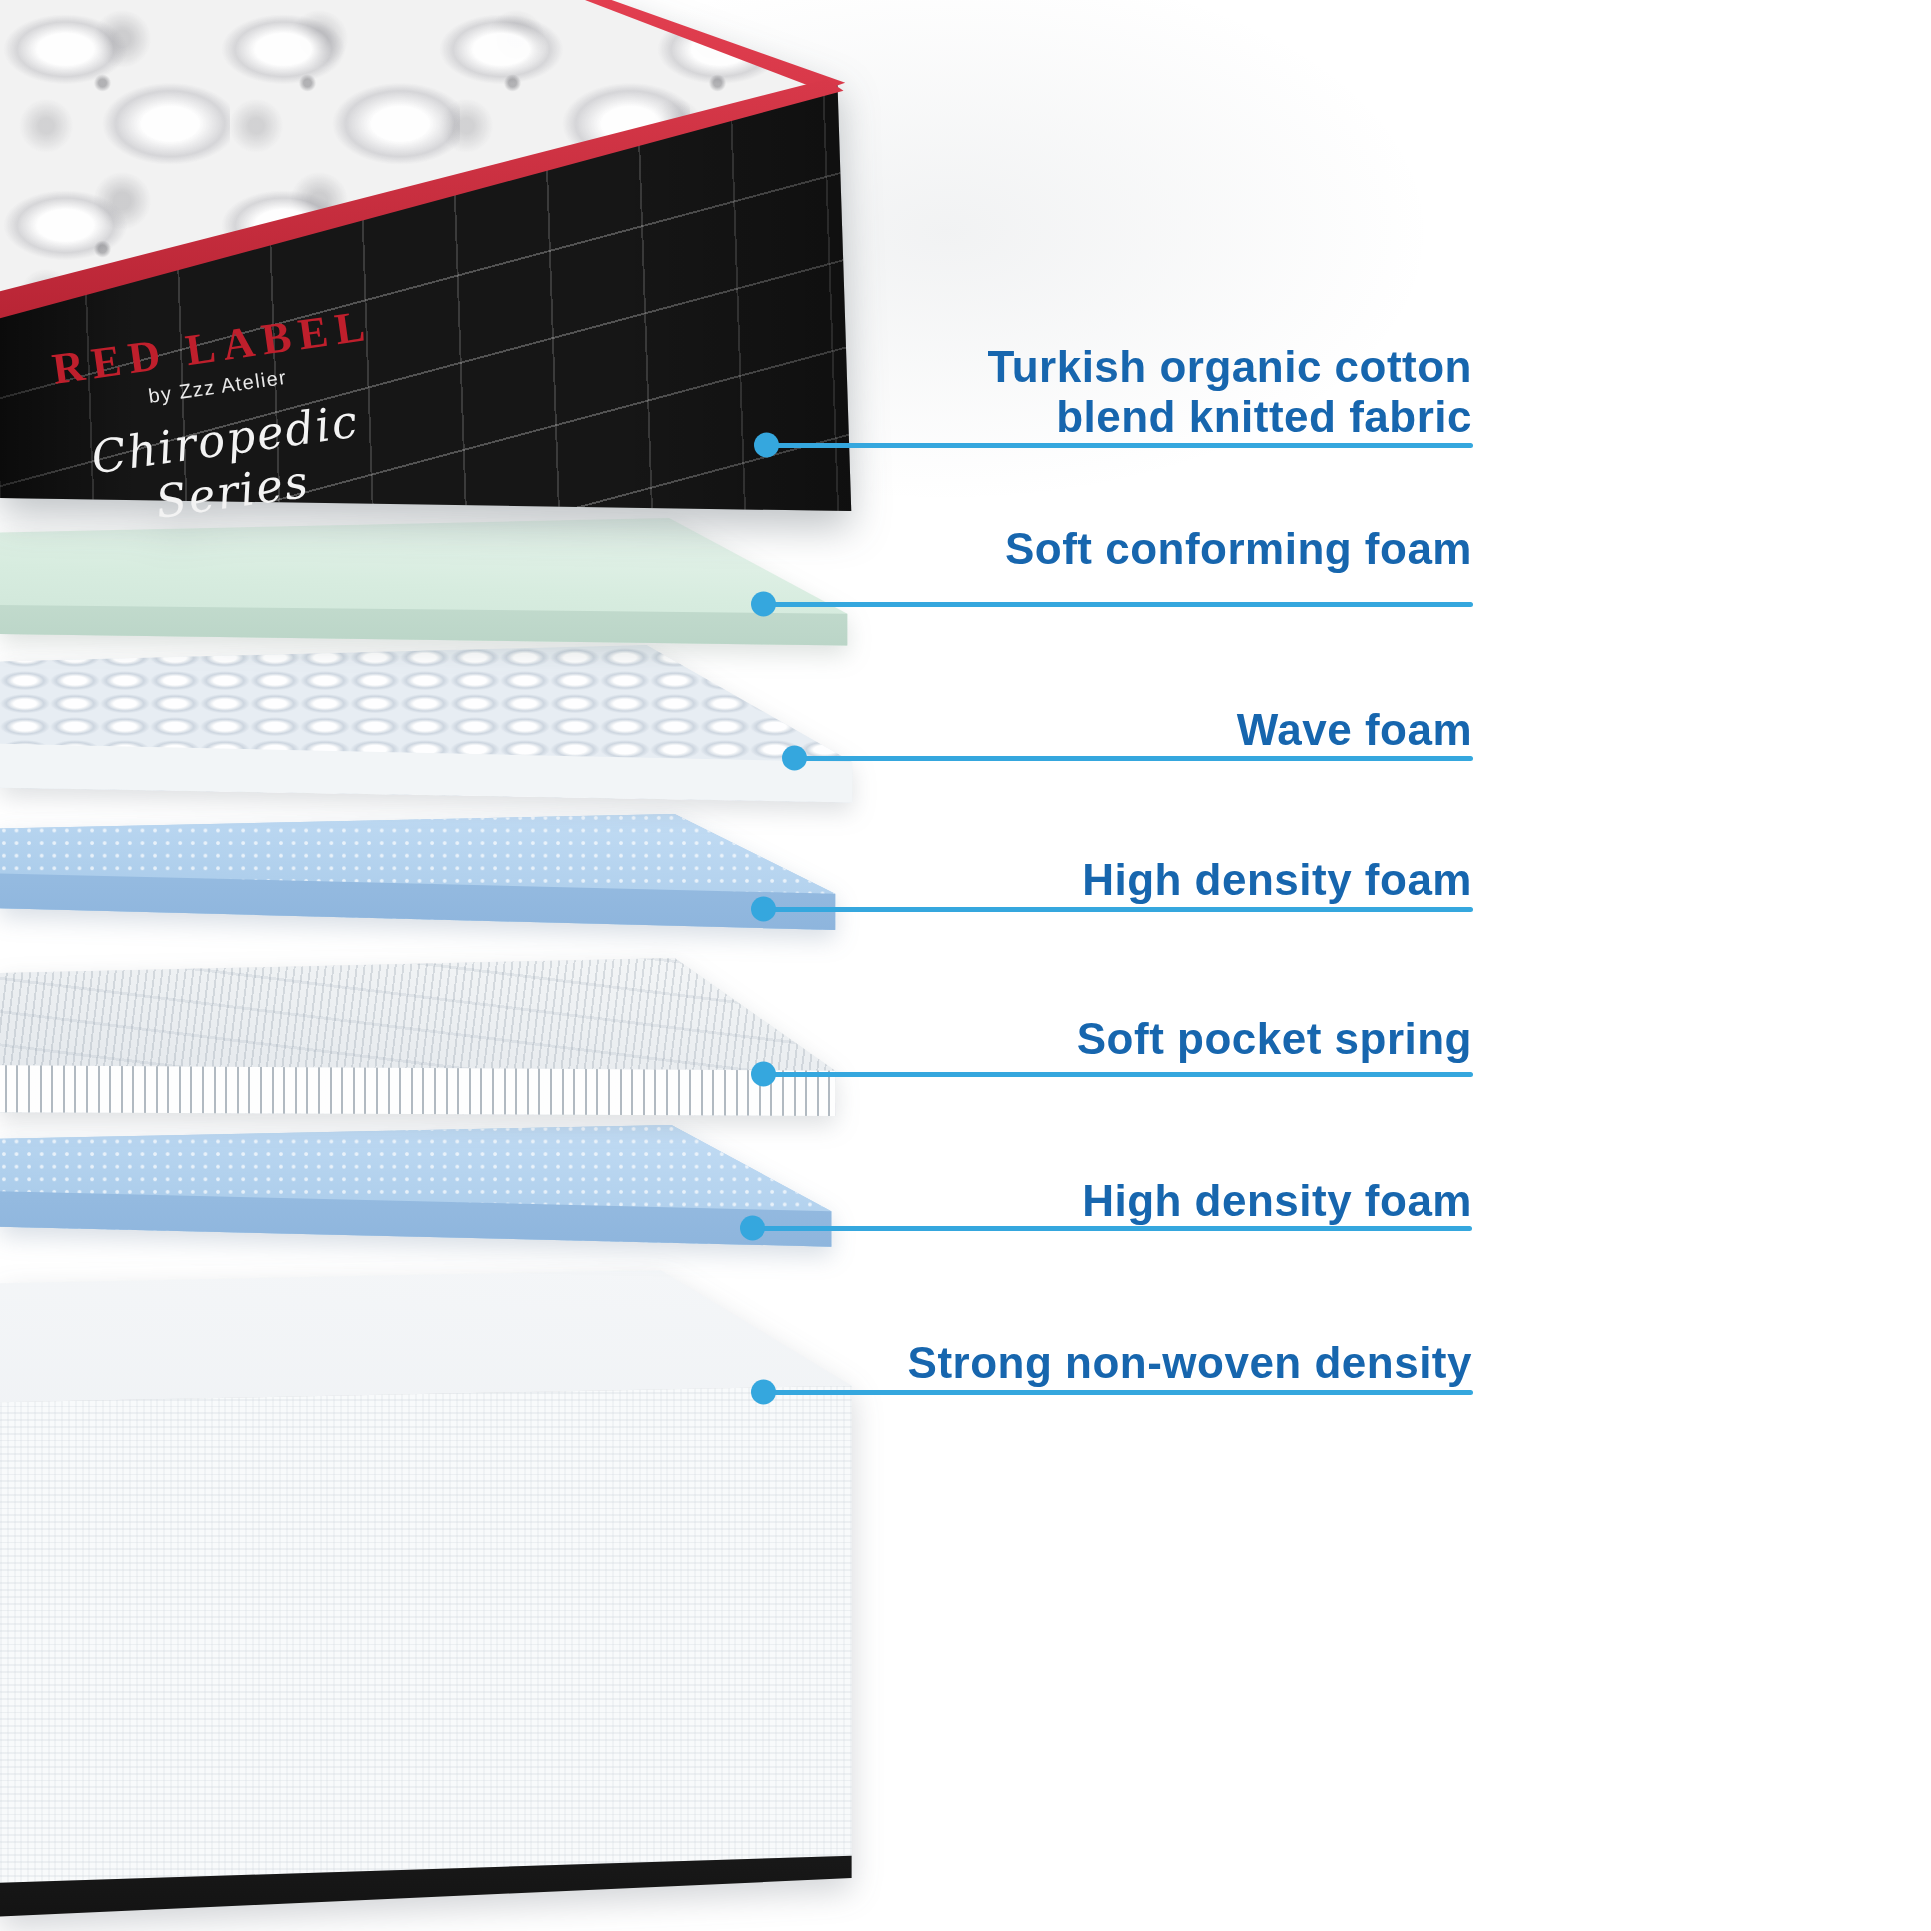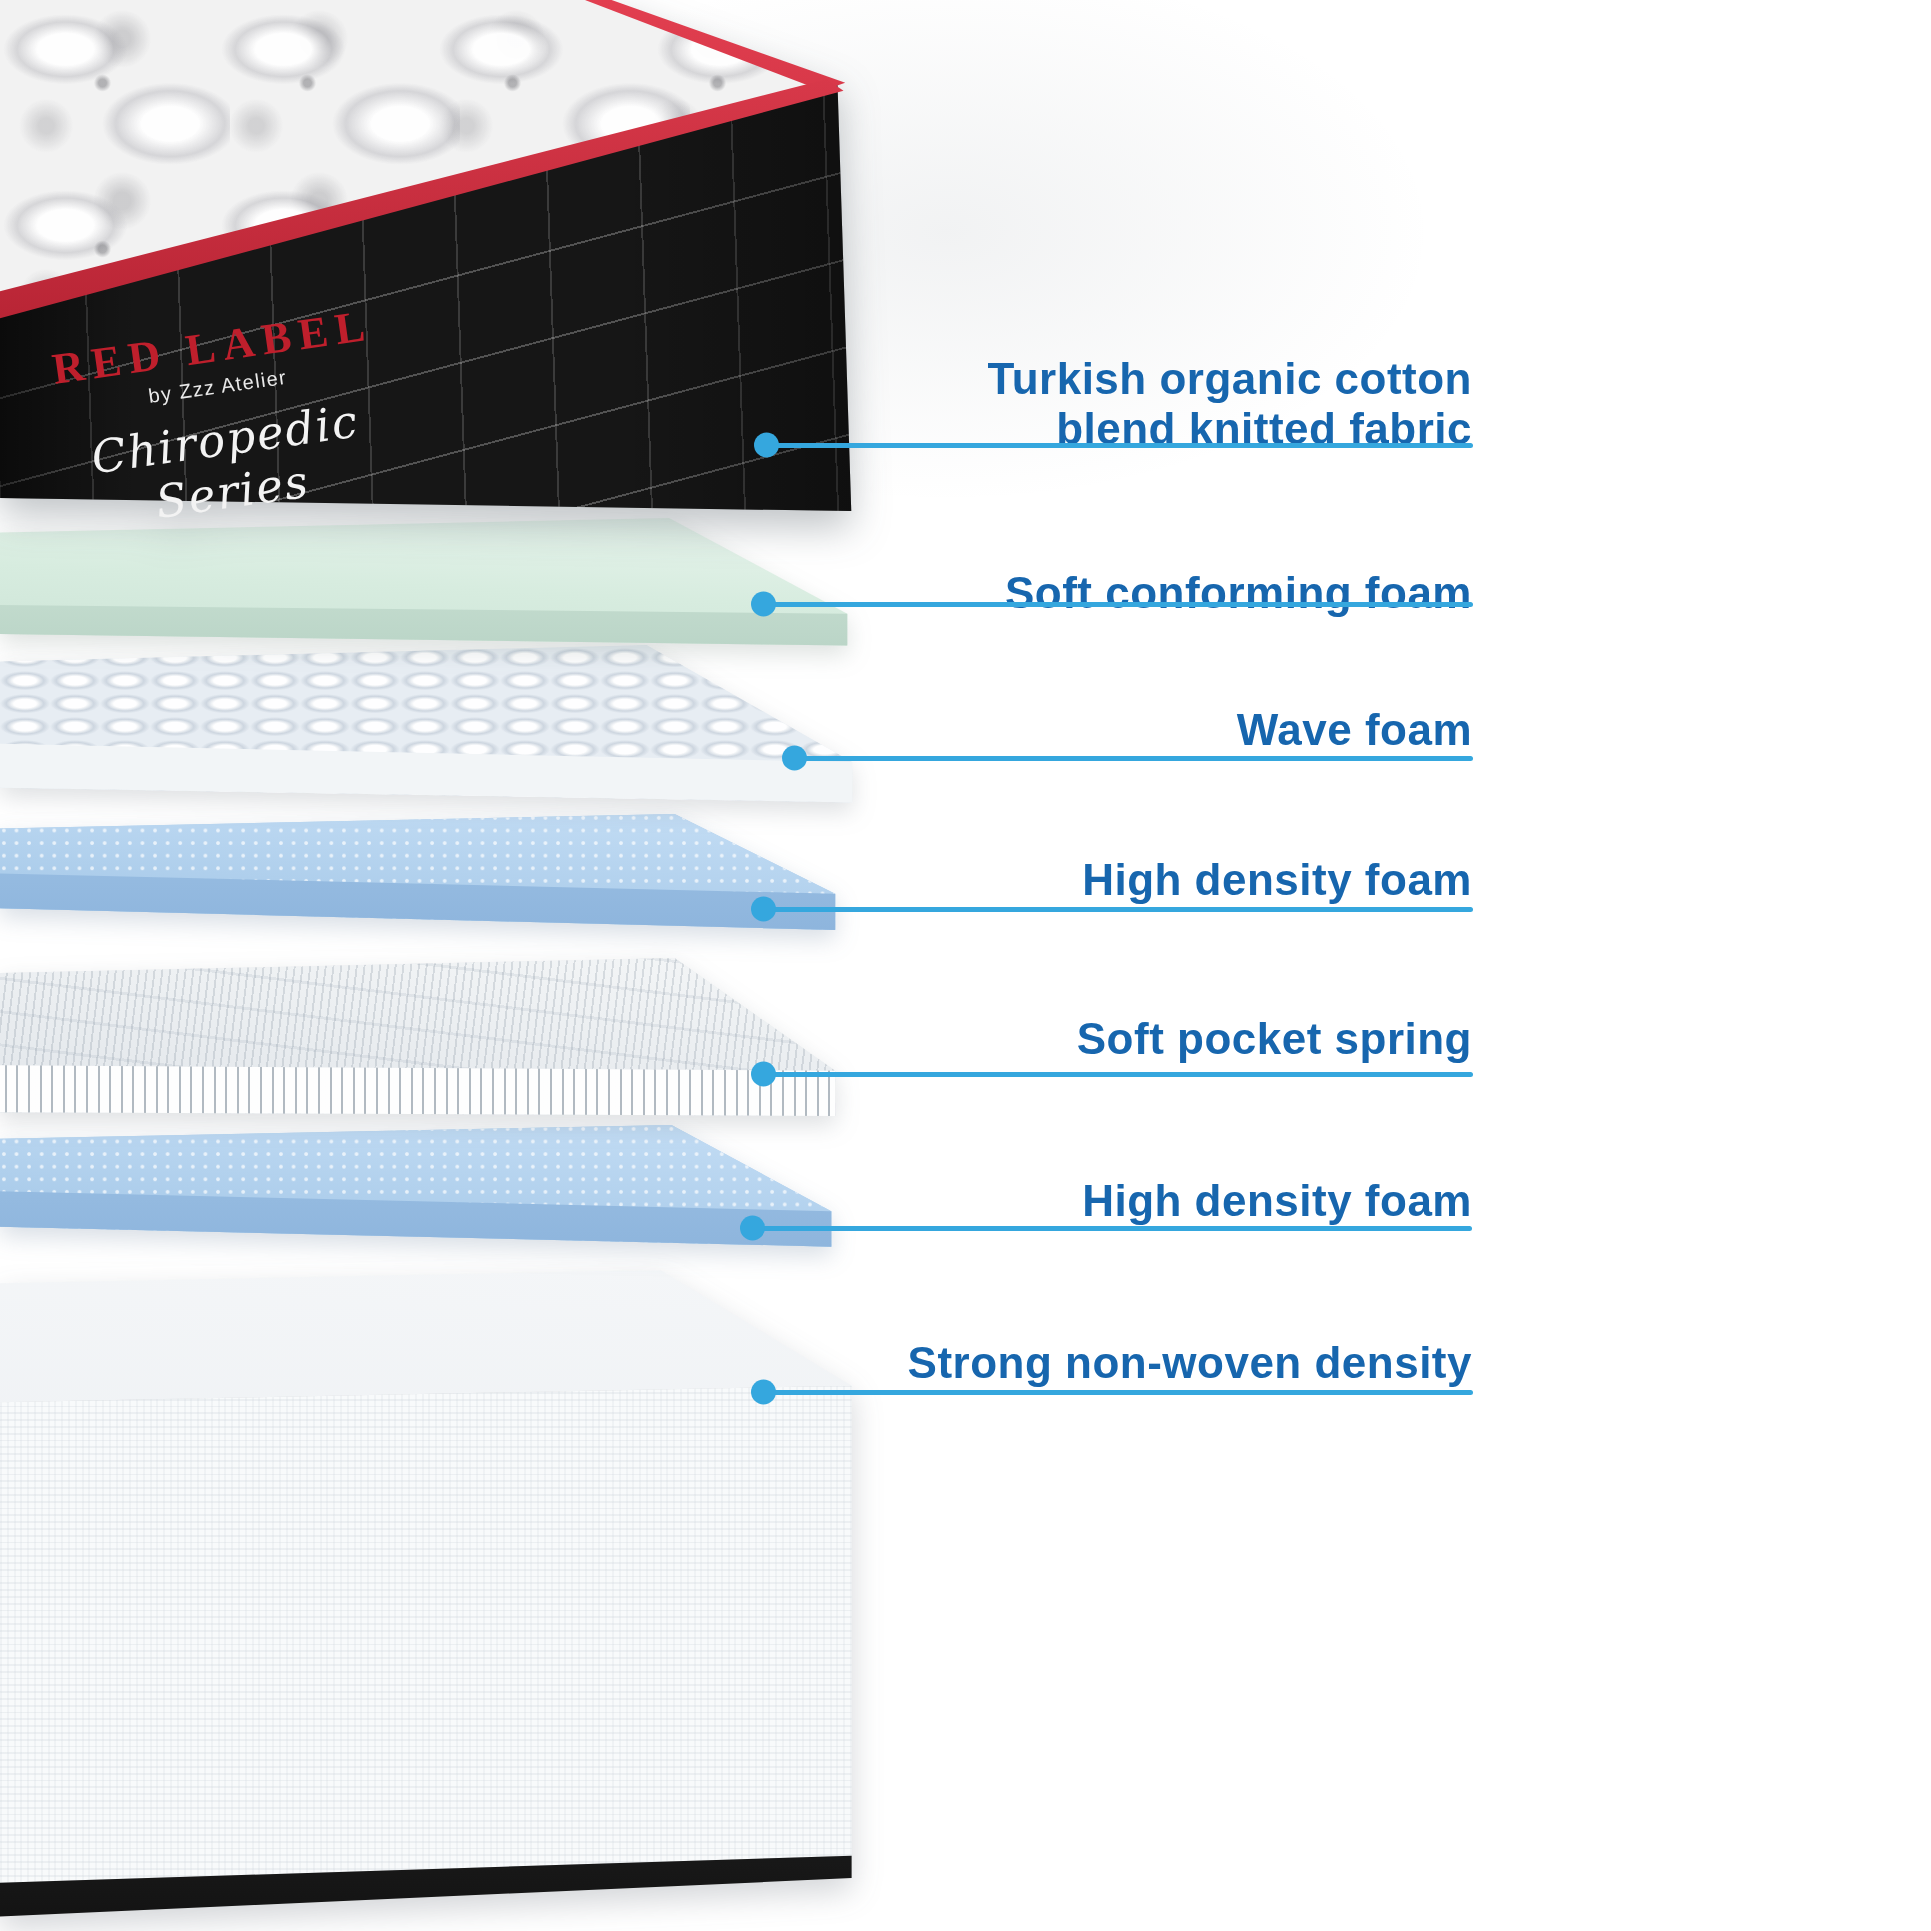--- a/index.html
+++ b/index.html
@@ -104,22 +104,22 @@
     background:linear-gradient(#4a4a4a, #121212); }
 
   
   .ann-text { position:absolute; right:459px; text-align:right; color:#1766ae;
     font-weight:bold; font-size:44px; line-height:50px; letter-spacing:0.5px;
     white-space:pre-line; z-index:20; }
   .ann-line { position:absolute; height:4.8px; background:#35a7de; border-radius:2.9px; z-index:20; }
   .ann-dot { position:absolute; left:-11.6px; top:50%; transform:translateY(-50%);
     width:25px; height:25px; border-radius:50%; background:#35a7de; display:block; }
 
-  .ann1-text { top:354px; }  .ann1-line { left:766px; top:443px; width:707px; }
-  .ann2-text { top:568px;margin-left:24px; }  .ann2-line { left:763px; top:602px; width:710px; }
+  .ann1-text { top:342px; }  .ann1-line { left:766px; top:443px; width:707px; }
+  .ann2-text { top:524px;margin-left:24px; }  .ann2-line { left:763px; top:602px; width:710px; }
   .ann3-text { top:705px;margin-left:43px; }  .ann3-line { left:794px; top:756px; width:679px; }
   .ann4-text { top:855px; }  .ann4-line { left:763px; top:907px; width:710px; }
   .ann5-text { top:1014px; } .ann5-line { left:763px; top:1072px; width:710px; }
   .ann6-text { top:1176px; } .ann6-line { left:752px; top:1226px; width:720px; }
   .ann7-text { top:1338px; } .ann7-line { left:763px; top:1390px; width:710px; }
 </style>
 </head>
 <body>
 
 <div class="canvas">

